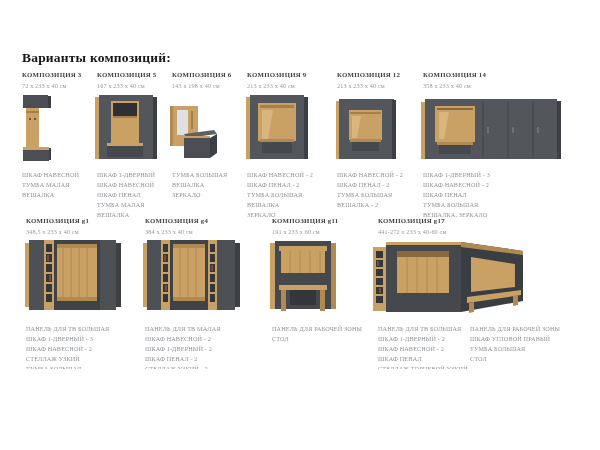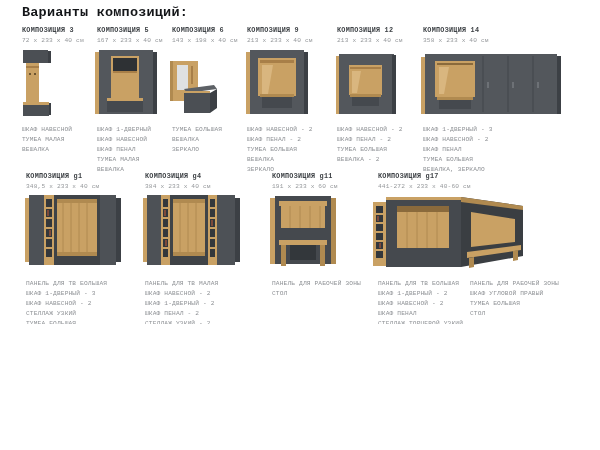--- a/index.html
+++ b/index.html
@@ -1,17 +1,17 @@
 <!DOCTYPE html>
 <html><head>
 <meta charset="utf-8">
 <style>
   html,body{margin:0;padding:0;background:#fff;}
   #canvas{position:relative;width:600px;height:324px;background:#ffffff;overflow:hidden;
-          font-family:Liberation Mono, monospace;}
+          font-family:Liberation Serif, serif;margin-top:45px;}
   .page-title{position:absolute;left:22px;top:5px;font-size:13.5px;font-weight:bold;
               color:#141619;letter-spacing:.2px;}
   .card{position:absolute;}
   .card-title{font-size:6.8px;font-weight:bold;color:#3e4246;letter-spacing:.25px;white-space:nowrap;}
   .card-dims{position:absolute;left:0;top:11px;font-size:6.2px;color:#96999c;white-space:nowrap;letter-spacing:.15px;}
   .card-img{position:absolute;line-height:0;}
   .card-list{position:absolute;font-size:6.2px;color:#8f9296;line-height:10px;white-space:nowrap;letter-spacing:.15px;}
   .card-list.side{line-height:10.3px;}
   .card-list.tight{line-height:9.3px;}
   svg{display:block;}

